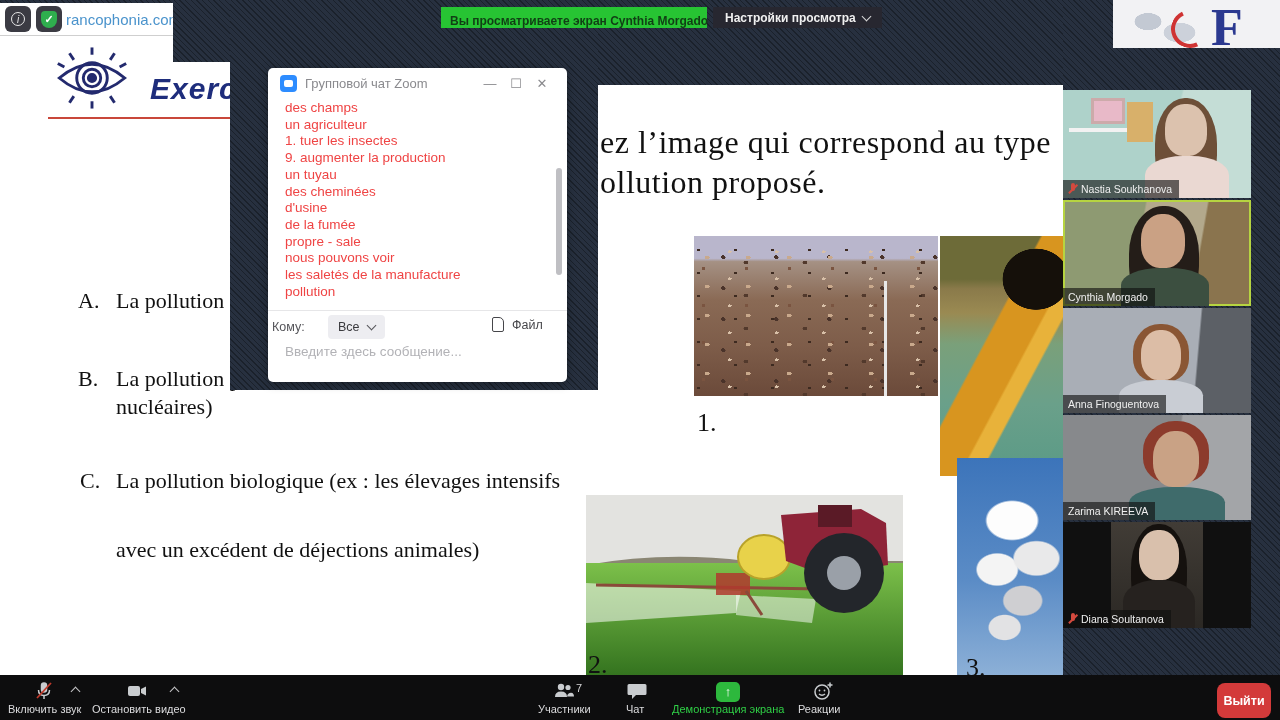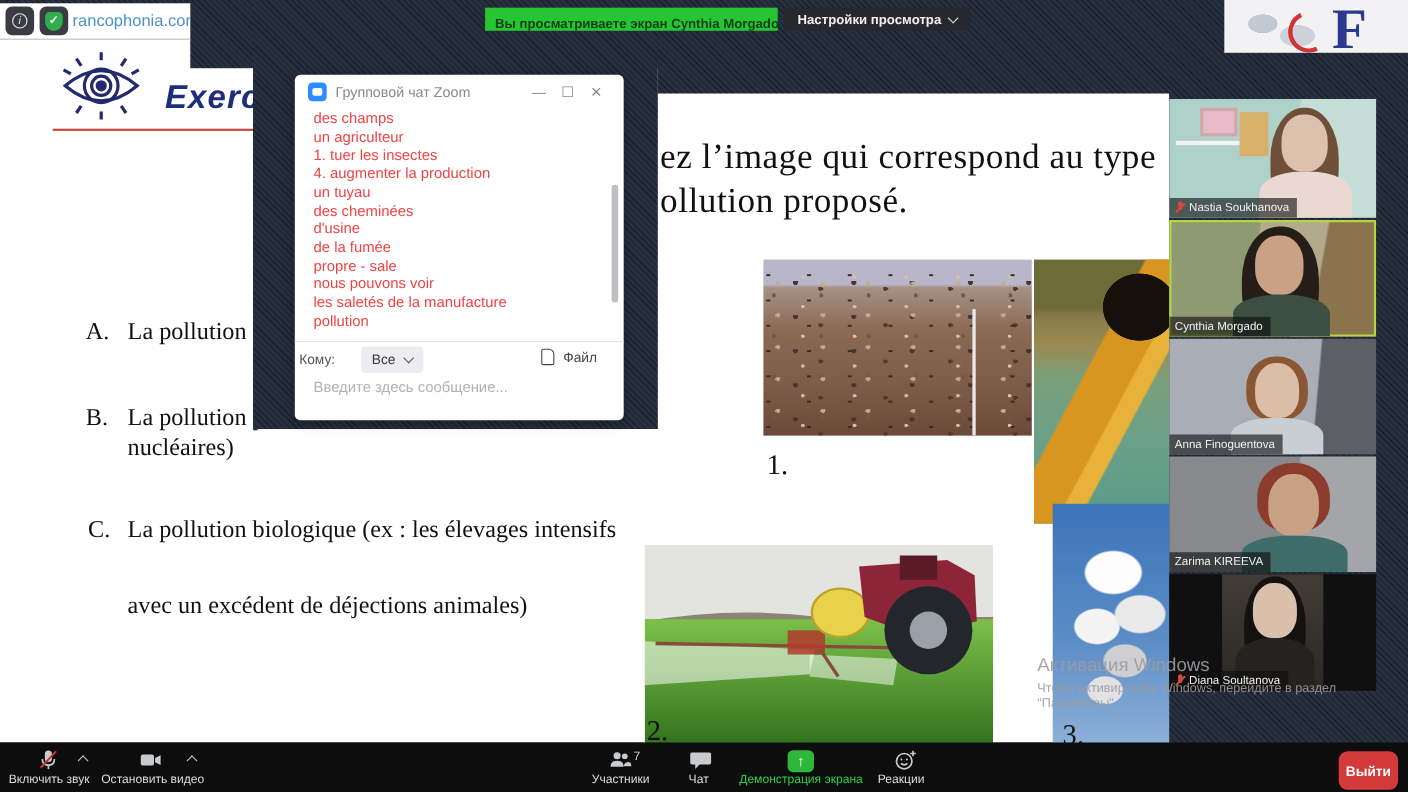--- a/index.html
+++ b/index.html
@@ -238,21 +238,21 @@
       <div class="chat-app"></div>
       <div class="chat-title">Групповой чат Zoom</div>
       <div class="win-btn">—</div>
       <div class="win-btn">☐</div>
       <div class="win-btn">✕</div>
     </div>
     <div class="chat-msgs">
       <div>des champs</div>
       <div>un agriculteur</div>
       <div>1. tuer les insectes</div>
-      <div>4. augmenter la production</div>
+      <div>9. augmenter la production</div>
       <div>un tuyau</div>
       <div>des cheminées</div>
       <div>d'usine</div>
       <div>de la fumée</div>
       <div>propre - sale</div>
       <div>nous pouvons voir</div>
       <div>les saletés de la manufacture</div>
       <div>pollution</div>
     </div>
     <div class="chat-scroll"></div>
@@ -317,25 +317,20 @@
         </div>
     </div>
   </div>
 
   <div class="logo-box">
     <div class="logo-map"></div>
     <div class="logo-arc"></div>
     <div class="logo-f">F</div>
   </div>
 
-  <div class="watermark">
-    <div class="wm1">Активация Windows</div>
-    <div class="wm2">Чтобы активировать Windows, перейдите в раздел</div>
-    <div class="wm3">"Параметры".</div>
-  </div>
 
   <div class="toolbar">
     <div class="tb-ico" style="left:34px;">
       <svg width="20" height="20" viewBox="0 0 20 20" fill="none" stroke="#c9cccf" stroke-width="1.5">
         <rect x="7.5" y="2" width="5" height="9" rx="2.5" fill="#c9cccf"></rect>
         <path d="M4.5 9 Q4.5 14.5 10 14.5 Q15.5 14.5 15.5 9"></path>
         <line x1="10" y1="14.5" x2="10" y2="18"></line>
         <line x1="3" y1="17" x2="17" y2="2" stroke="#c0392b" stroke-width="1.8"></line>
       </svg>
     </div>

